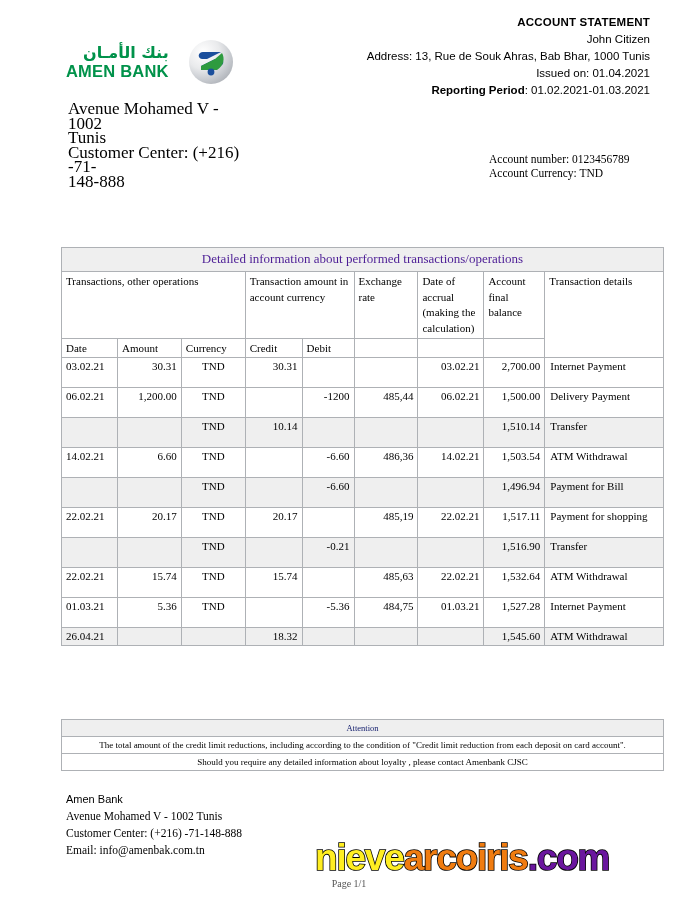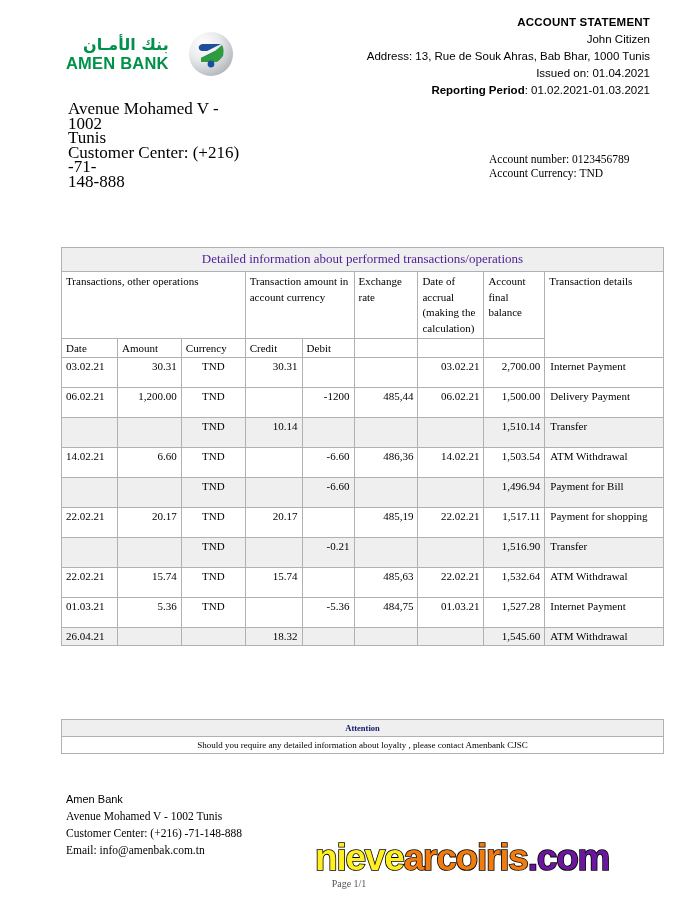--- a/index.html
+++ b/index.html
@@ -13,21 +13,21 @@
     position: relative;
     font-family: "Liberation Serif", serif;
     color: #000;
     overflow: hidden;
   }
 
   
   #logo-block {
     position: absolute;
     left: 66px;
-    top: 32px;
+    top: 40px;
     display: flex;
     align-items: center;
     gap: 20px;
   }
   #logo-wordmark {
     display: flex;
     flex-direction: column;
     align-items: flex-end;
     line-height: 1;
   }
@@ -134,21 +134,21 @@
     border-collapse: collapse;
     font-size: 9px;
   }
   #attention-table td {
     border: 1px solid #aeb1b5;
     text-align: center;
     padding: 3px 6px;
   }
   #attention-head {
     background: #efefef;
-    font-weight: bold;
+    font-weight: normal;
     color: #0f1a6b;
     font-size: 8.5px;
     margin-top: 34px;
   }
 
   
   #footer-contact {
     position: absolute;
     left: 66px;
     top: 791px;
@@ -377,20 +377,23 @@
       </tr>
     </tbody>
 </table>
 
 <table id="attention-table">
   <tbody>
     <tr>
       <td id="attention-head">Attention</td>
     </tr>
     <tr>
+      <td>The total amount of the credit limit reductions, including according to the condition of "Credit limit reduction from each deposit on card account".</td>
+    </tr>
+    <tr>
       <td>Should you require any detailed information about loyalty , please contact Amenbank CJSC</td>
     </tr>
   </tbody>
 </table>
 
 <div id="footer-contact">
   <div id="footer-bankname">Amen Bank</div>
   <div>Avenue Mohamed V - 1002 Tunis</div>
   <div>Customer Center: (+216) -71-148-888</div>
   <div>Email: info@amenbak.com.tn</div>

